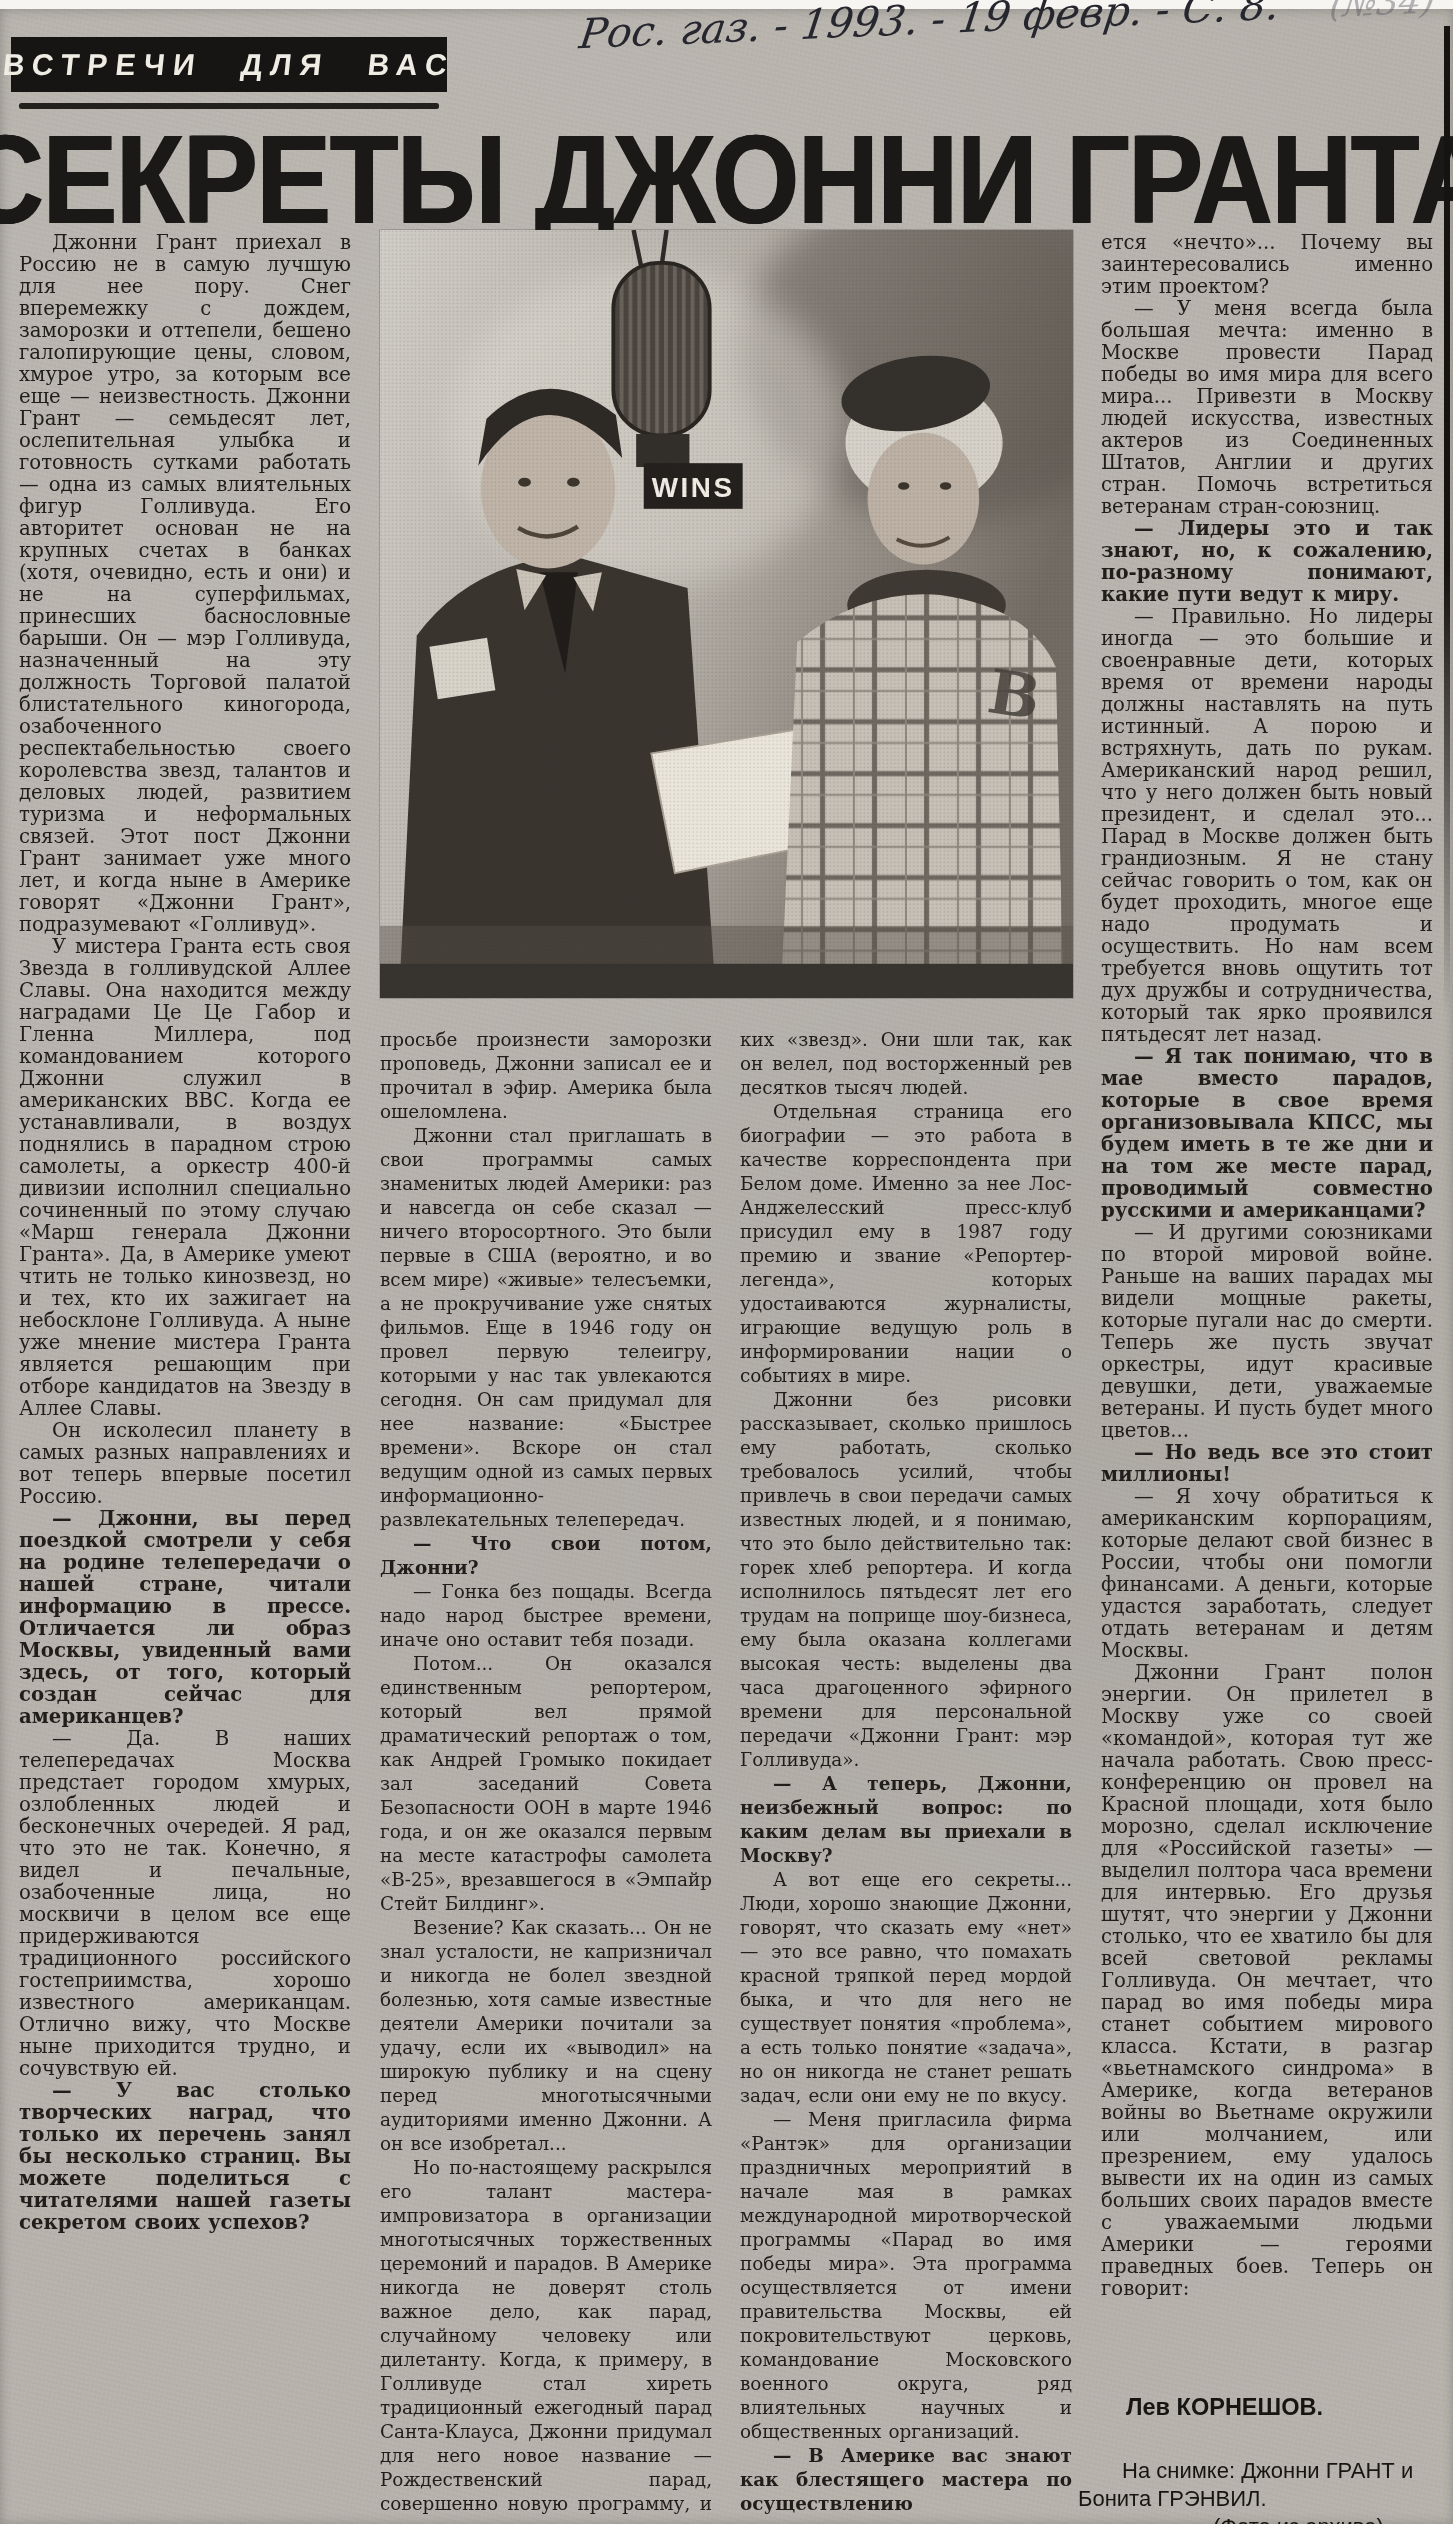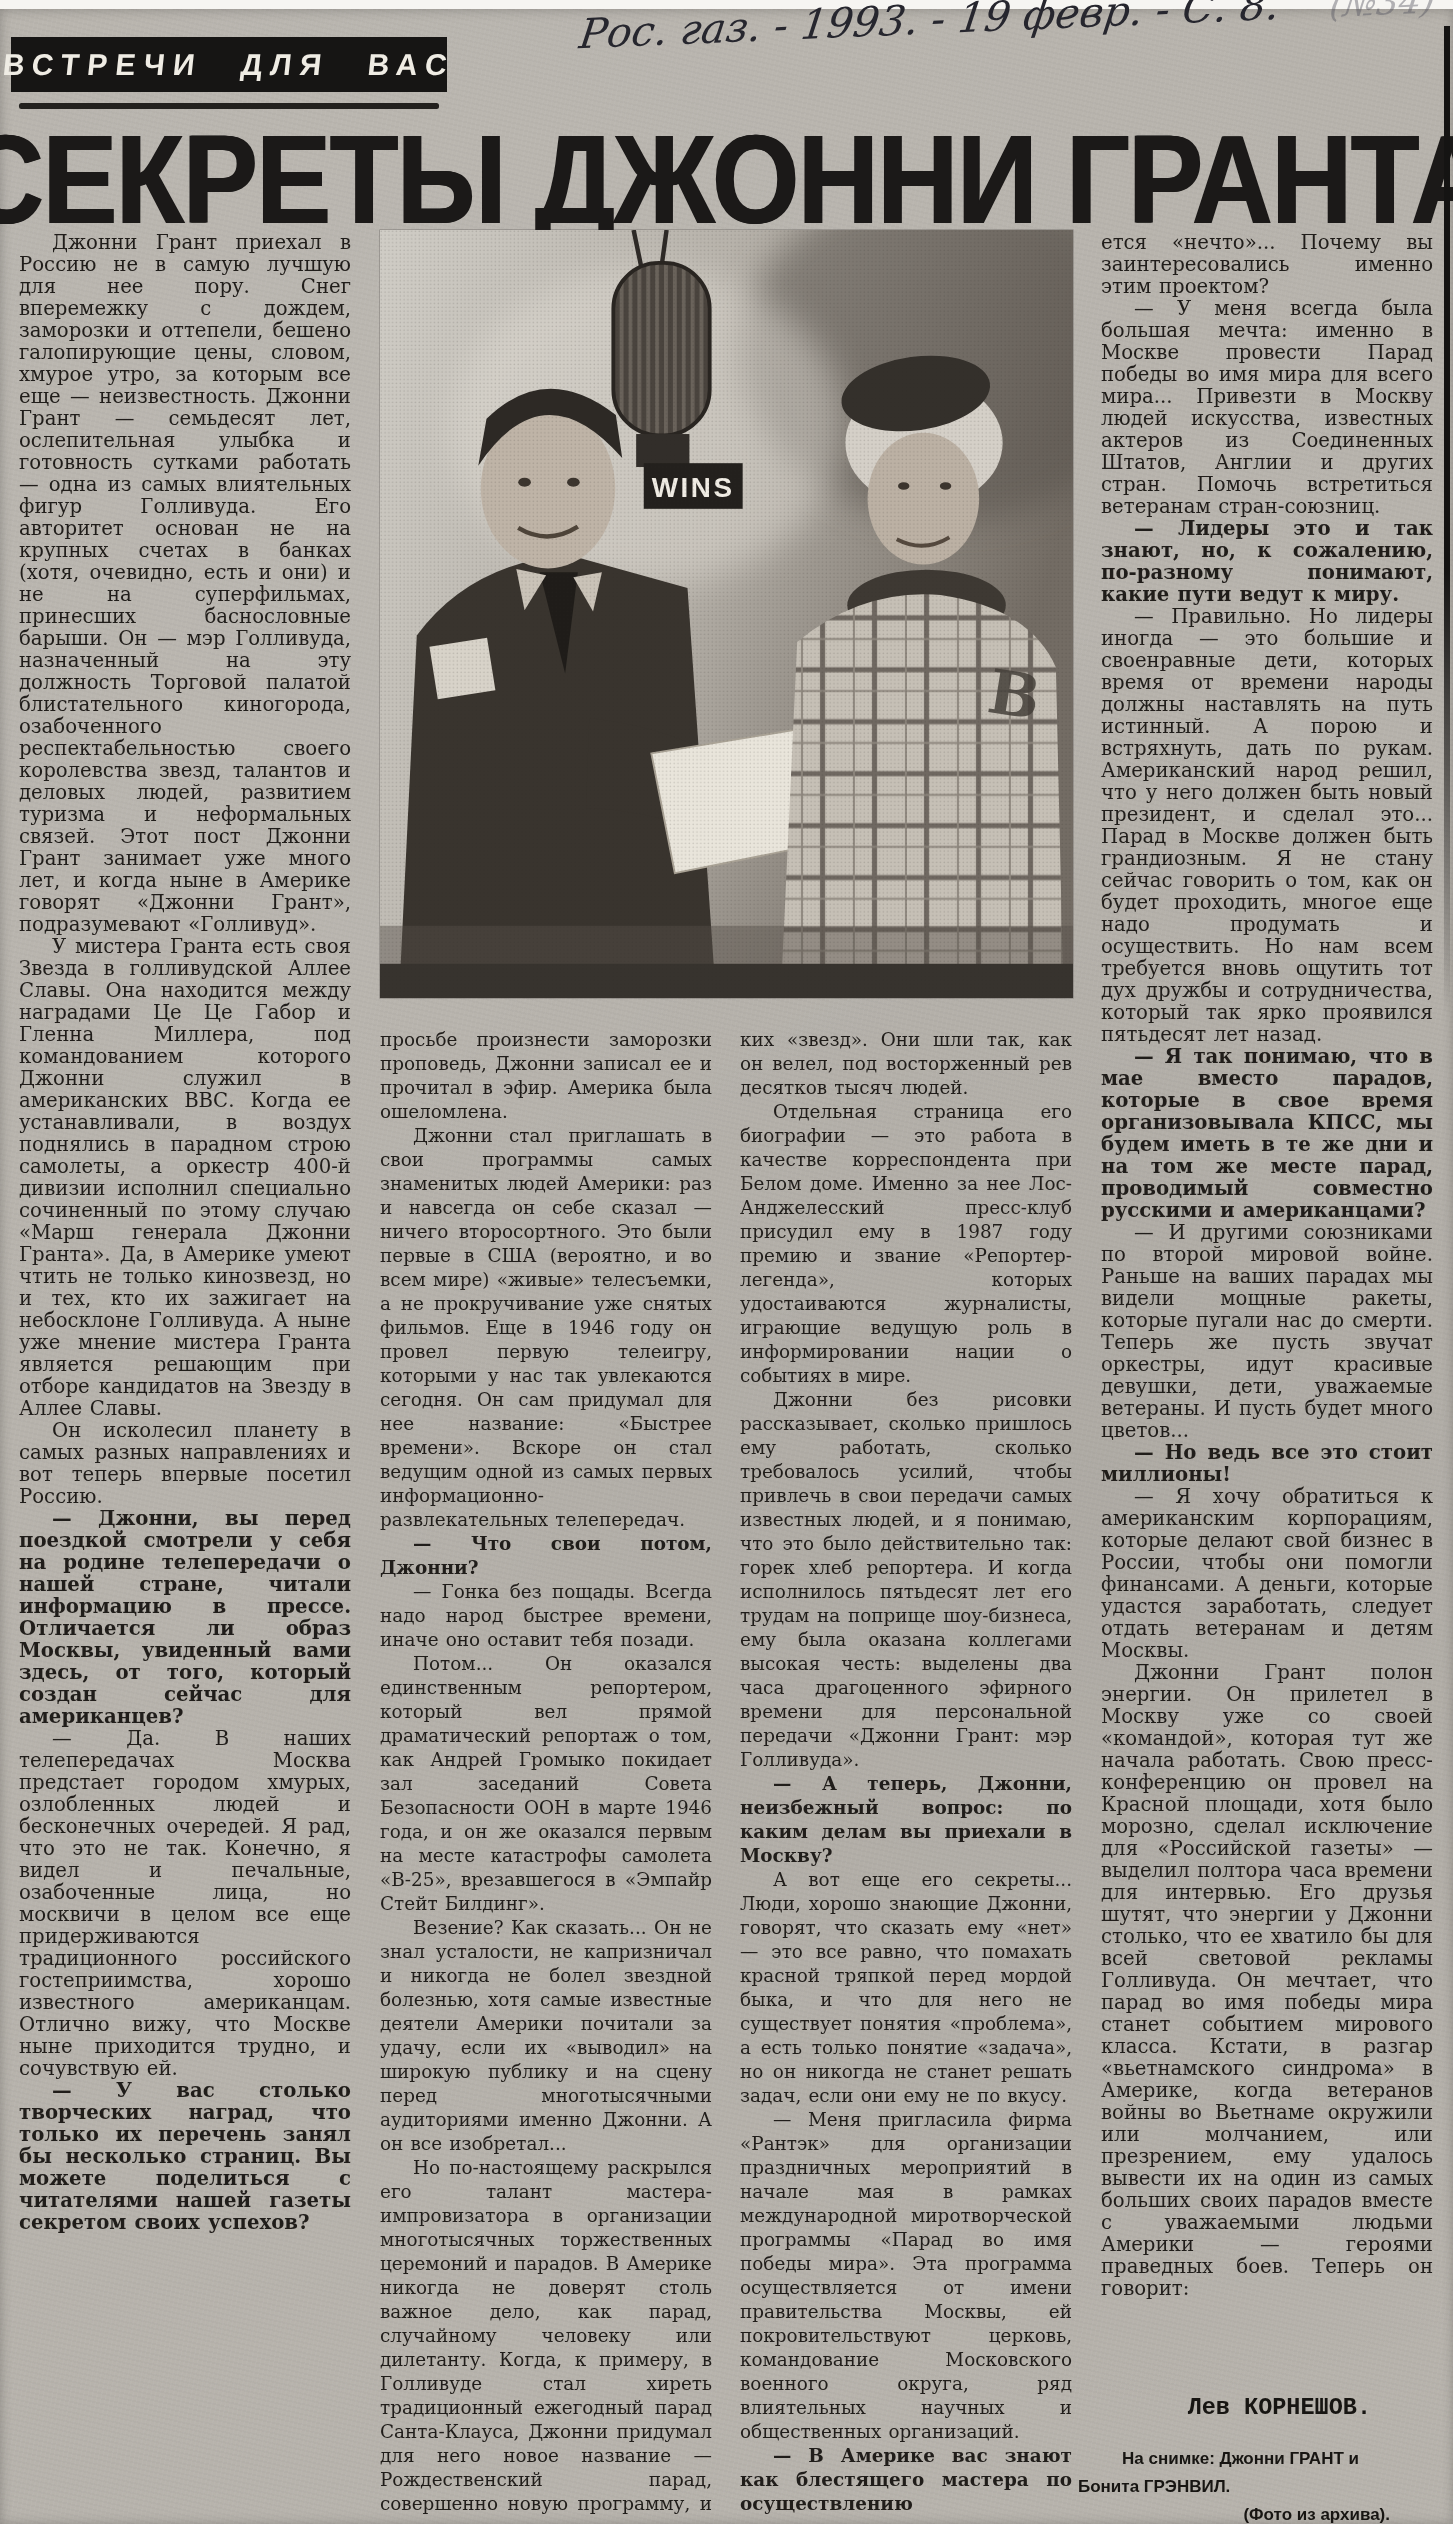--- a/index.html
+++ b/index.html
@@ -106,31 +106,31 @@
     line-height:24px;
   }
   .para.q{font-weight:bold;}
   .para.cont{text-indent:0;}
   .para.qcont{font-weight:normal;text-indent:0;}
   .caption-block{
     position:absolute; left:1078px; top:2385px; width:356px;
     color:#171512;
   }
   .byline{
-    font-family:Liberation Mono, monospace;
+    font-family:Liberation Sans, sans-serif;
     font-weight:bold;
     font-size:23.5px;
-    text-align:right;
+    text-align:center;
     padding-right:63px;
-    margin-bottom:24px;
+    margin-bottom:36px;
   }
   .caption-line{
     font-family:"Liberation Sans", sans-serif;
-    font-weight:bold;
-    font-size:17px;
+    font-weight:normal;
+    font-size:22px;
     line-height:28px;
   }
   .caption-line.l1{padding-left:44px;}
   .caption-line.l3{text-align:right;padding-right:44px;}
   .edge-shadow{
     position:absolute; left:1444px; top:16.5px; width:6.3px; height:989px;
     background:linear-gradient(to bottom, #151413 0%, #151413 55%, rgba(21,20,19,0) 100%);
   }
   .top-tear{
     position:absolute; left:0; top:0; width:100%; height:10px;

